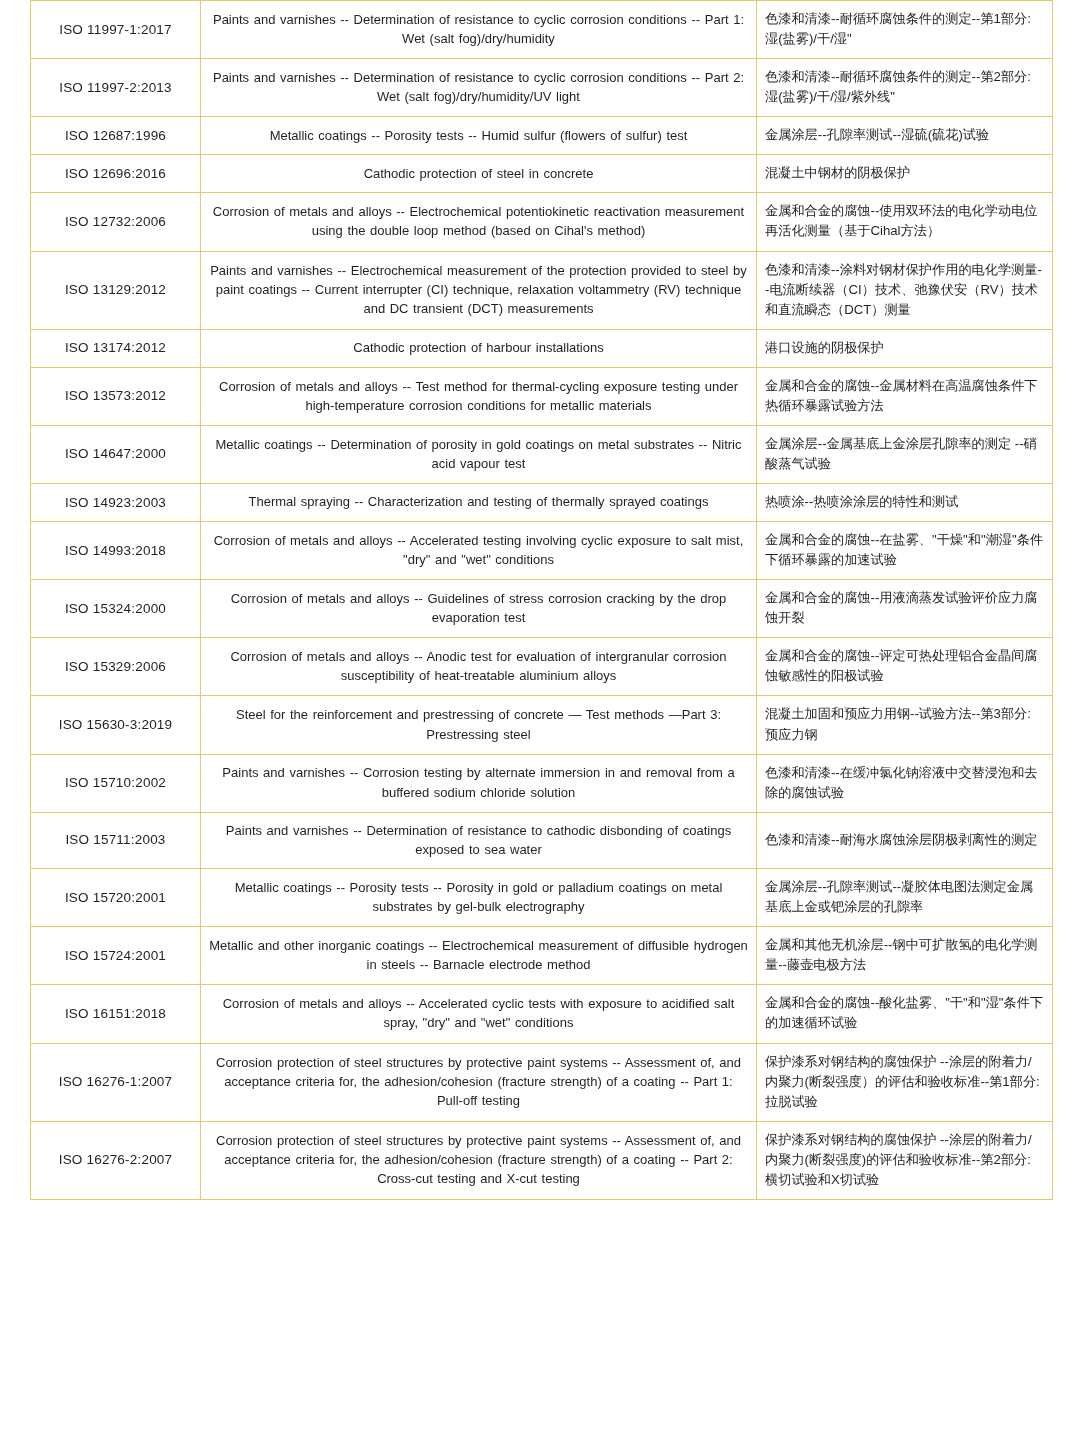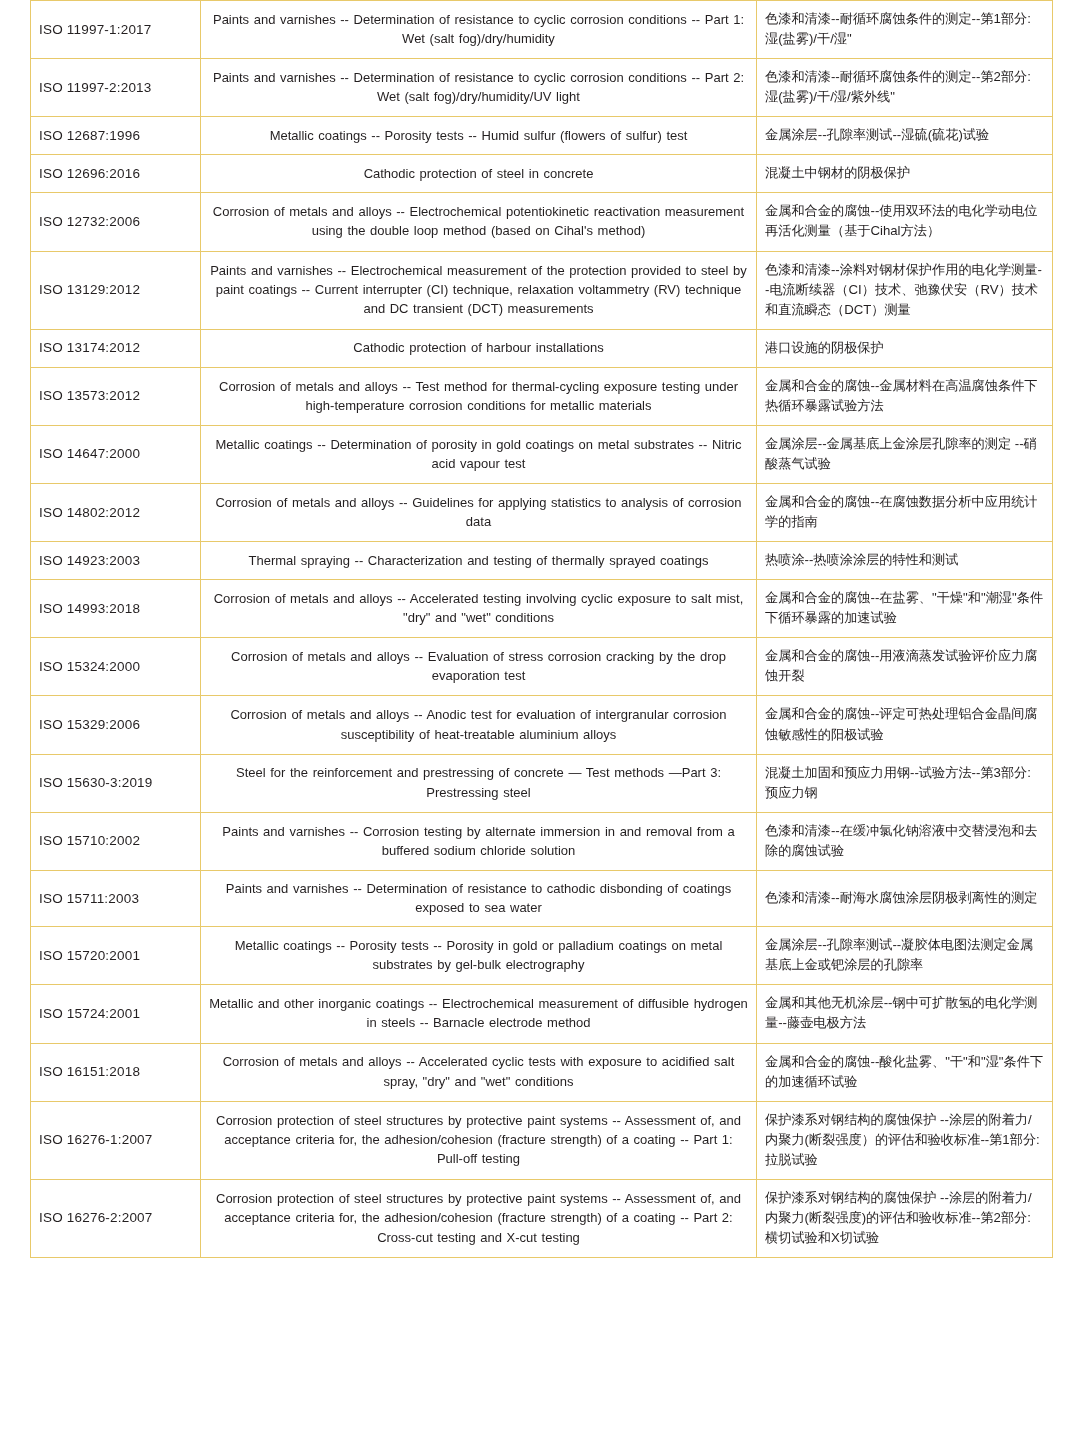--- a/index.html
+++ b/index.html
@@ -26,20 +26,21 @@
   table.std-table col.c-en   { width: 556px; }
   table.std-table col.c-zh   { width: 296px; }
 
   table.std-table td {
     border: 1px solid #e8c96a;
     vertical-align: middle;
     padding: 8px 8px 9px 8px;
     box-sizing: border-box;
   }
   td.code {
+    text-align: center;
     font-size: 13.5px;
     letter-spacing: 0.2px;
     white-space: nowrap;
   }
   td.en {
     font-size: 13px;
     line-height: 1.48;
     padding-left: 10px;
     padding-right: 12px;
     word-spacing: 1px;
@@ -104,37 +105,32 @@
         <td class="code">ISO 13573:2012</td>
         <td class="en">Corrosion of metals and alloys -- Test method for thermal-cycling exposure testing under high-temperature corrosion conditions for metallic materials</td>
         <td class="zh">金属和合金的腐蚀--金属材料在高温腐蚀条件下热循环暴露试验方法</td>
       </tr>
       <tr>
         <td class="code">ISO 14647:2000</td>
         <td class="en">Metallic coatings -- Determination of porosity in gold coatings on metal substrates -- Nitric acid vapour test</td>
         <td class="zh">金属涂层--金属基底上金涂层孔隙率的测定 --硝酸蒸气试验</td>
       </tr>
       <tr>
-        <td class="code">ISO 14802:2012</td>
-        <td class="en">Corrosion of metals and alloys -- Guidelines for applying statistics to analysis of corrosion data</td>
-        <td class="zh">金属和合金的腐蚀--在腐蚀数据分析中应用统计学的指南</td>
-      </tr>
-      <tr>
         <td class="code">ISO 14923:2003</td>
         <td class="en">Thermal spraying -- Characterization and testing of thermally sprayed coatings</td>
         <td class="zh">热喷涂--热喷涂涂层的特性和测试</td>
       </tr>
       <tr>
         <td class="code">ISO 14993:2018</td>
         <td class="en">Corrosion of metals and alloys -- Accelerated testing involving cyclic exposure to salt mist, "dry" and "wet" conditions</td>
         <td class="zh">金属和合金的腐蚀--在盐雾、"干燥"和"潮湿"条件下循环暴露的加速试验</td>
       </tr>
       <tr>
         <td class="code">ISO 15324:2000</td>
-        <td class="en">Corrosion of metals and alloys -- Evaluation of stress corrosion cracking by the drop evaporation test</td>
+        <td class="en">Corrosion of metals and alloys -- Guidelines of stress corrosion cracking by the drop evaporation test</td>
         <td class="zh">金属和合金的腐蚀--用液滴蒸发试验评价应力腐蚀开裂</td>
       </tr>
       <tr>
         <td class="code">ISO 15329:2006</td>
         <td class="en">Corrosion of metals and alloys -- Anodic test for evaluation of intergranular corrosion susceptibility of heat-treatable aluminium alloys</td>
         <td class="zh">金属和合金的腐蚀--评定可热处理铝合金晶间腐蚀敏感性的阳极试验</td>
       </tr>
       <tr>
         <td class="code">ISO 15630-3:2019</td>
         <td class="en">Steel for the reinforcement and prestressing of concrete — Test methods —Part 3: Prestressing steel</td>

